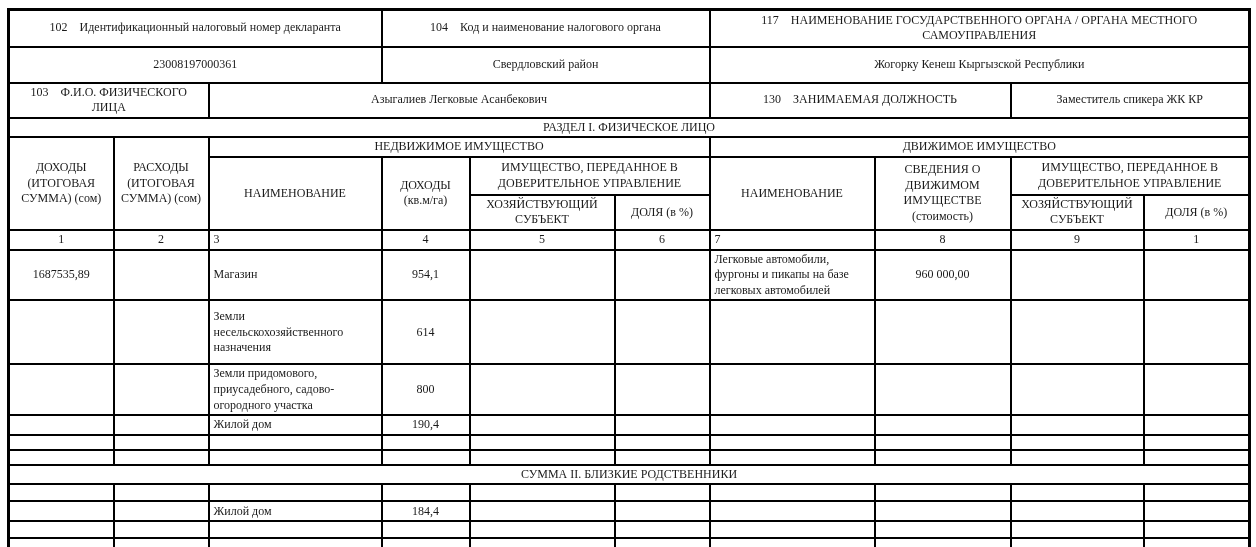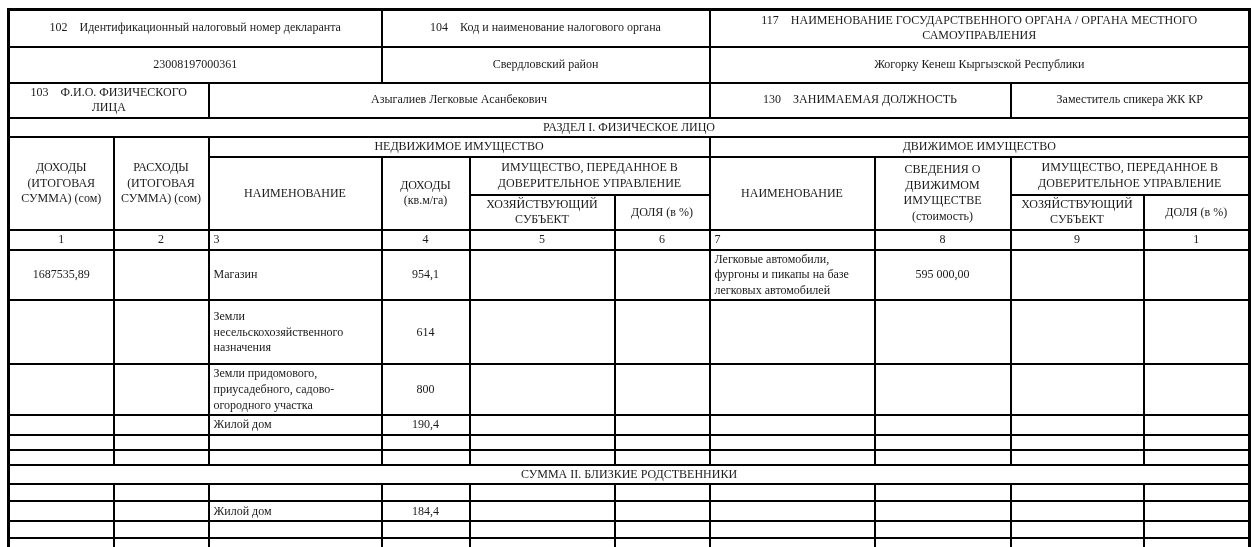--- a/index.html
+++ b/index.html
@@ -149,21 +149,21 @@
     </tr>
 
     <tr class="datarow rA">
       <td>1687535,89</td>
           <td></td>
           <td>Магазин</td>
           <td>954,1</td>
           <td></td>
           <td></td>
           <td>Легковые автомобили, фургоны и пикапы на базе легковых автомобилей</td>
-          <td>595 000,00</td>
+          <td>960 000,00</td>
           <td></td>
           <td></td>
     </tr>
     <tr class="datarow rB">
       <td></td>
           <td></td>
           <td>Земли несельскохозяйственного назначения</td>
           <td>614</td>
           <td></td>
           <td></td>

